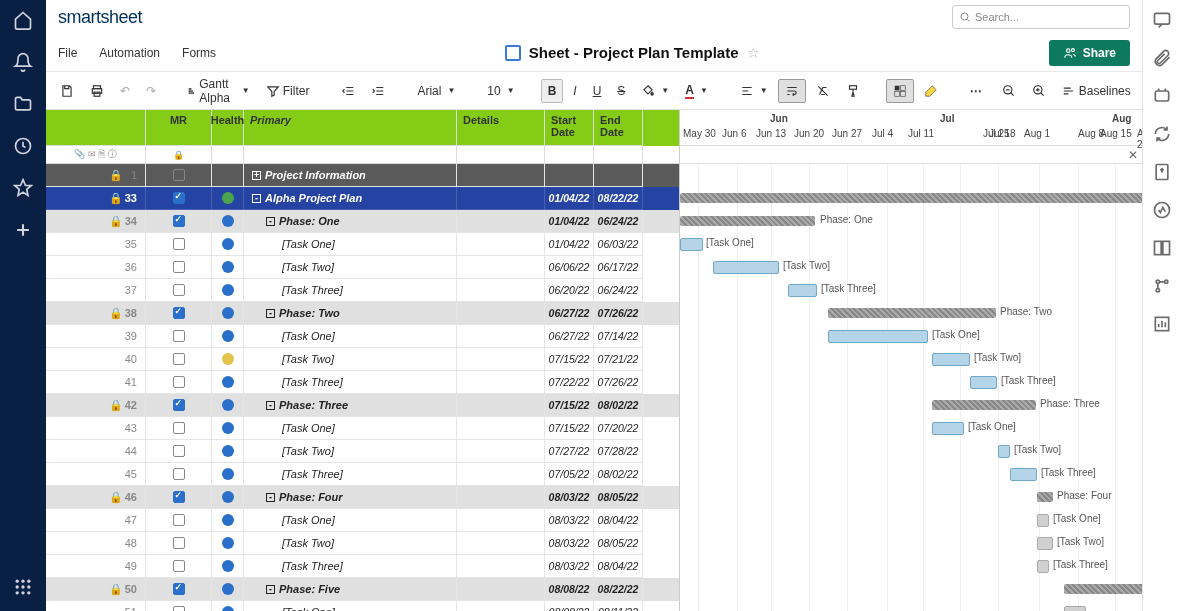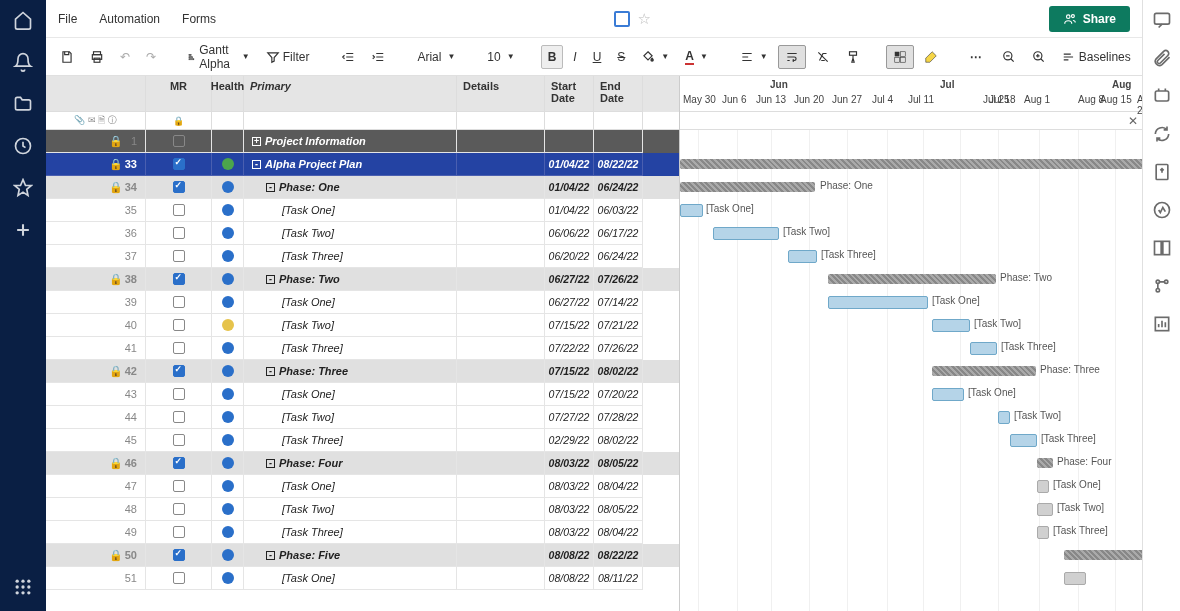--- a/index.html
+++ b/index.html
@@ -46,21 +46,21 @@
 .toolbar svg { width:14px; height:14px;}
 .toolbar .flex { flex:1; }
 .caret { font-size:8px; margin-left:3px;}
 
 
 .gridwrap { flex:1; display:flex; overflow:hidden;}
 .leftgrid { width: 634px; border-right:1px solid #ccc; display:flex; flex-direction:column;}
 .gantt { flex:1; position:relative; overflow:hidden;}
 
 
-.colhead { height: 36px; display:flex; background:#e5e5e5; font-size:11px; font-weight:700; color:#333;}
+.colhead { height: 36px; display:flex; background:#84cc16; font-size:11px; font-weight:700; color:#333;}
 .colhead > div { border-right:1px solid #ddd; border-bottom:1px solid #ddd; display:flex; align-items:flex-start; padding:4px 6px;}
 .c-idx { width:100px;}
 .c-mr { width:66px; justify-content:center;}
 .c-h { width:32px; justify-content:center;}
 .c-pri { width:213px;font-style:italic;}
 .c-det { width:88px;}
 .c-sd { width:49px;}
 .c-ed { width:49px;}
 
 .iconrow { height:18px; display:flex; border-bottom:1px solid #ddd;}
@@ -155,29 +155,41 @@
         <circle cx="19" cy="12" r="2"></circle>
         <circle cx="5" cy="19" r="2"></circle>
         <circle cx="12" cy="19" r="2"></circle>
         <circle cx="19" cy="19" r="2"></circle>
       </svg>
     </span>
 </div>
 
 <div class="main">
 
+  <div class="topbar">
+    <span class="logo">smartsheet</span>
+    <div class="gap"></div>
+    <div class="search">
+      <svg viewBox="0 0 24 24" fill="none" stroke="currentColor" stroke-width="2">
+          <circle cx="11" cy="11" r="7"></circle>
+          <path d="M21 21l-4-4"></path>
+        </svg>
+      <span>Search...</span>
+    </div>
+  </div>
 
   <div class="titlerow">
     <div class="menus">
       <span>File</span>
       <span>Automation</span>
       <span>Forms</span>
     </div>
     <div class="titlecenter">
       <span class="ticon"></span>
+      <span class="ttxt">Sheet - Project Plan Template</span>
       <span class="star">☆</span>
     </div>
     <button class="sharebtn">
       <svg width="14" height="14" viewBox="0 0 24 24" fill="none" stroke="currentColor" stroke-width="2">
           <circle cx="9" cy="8" r="3"></circle>
           <path d="M3 20c0-3 3-5 6-5s6 2 6 5"></path>
           <circle cx="17" cy="7" r="2.5"></circle>
           <path d="M21 18c0-2-2-3.5-4-3.5"></path>
         </svg>
       <span>Share</span>
@@ -572,21 +584,21 @@
             <div class="c-mr">
               <span class="chk"></span>
             </div>
             <div class="c-h">
               <span class="dot blue"></span>
             </div>
             <div class="c-pri indent3">
               <span>[Task Three]</span>
             </div>
             <div class="c-det"></div>
-            <div class="c-sd">02/29/22</div>
+            <div class="c-sd">07/05/22</div>
             <div class="c-ed">08/02/22</div>
           </div>
           <div class="row phase">
             <div class="c-idx">
               <span class="lock">🔒</span>
               <span>46</span>
             </div>
             <div class="c-mr">
               <span class="chk on"></span>
             </div>

